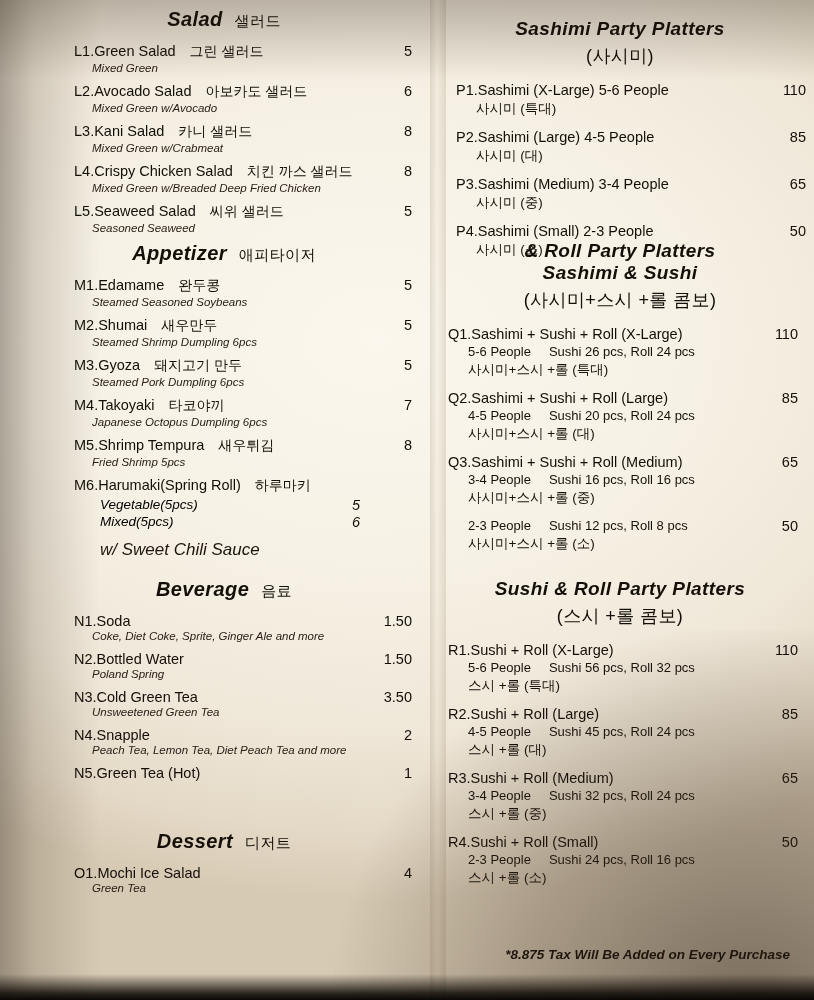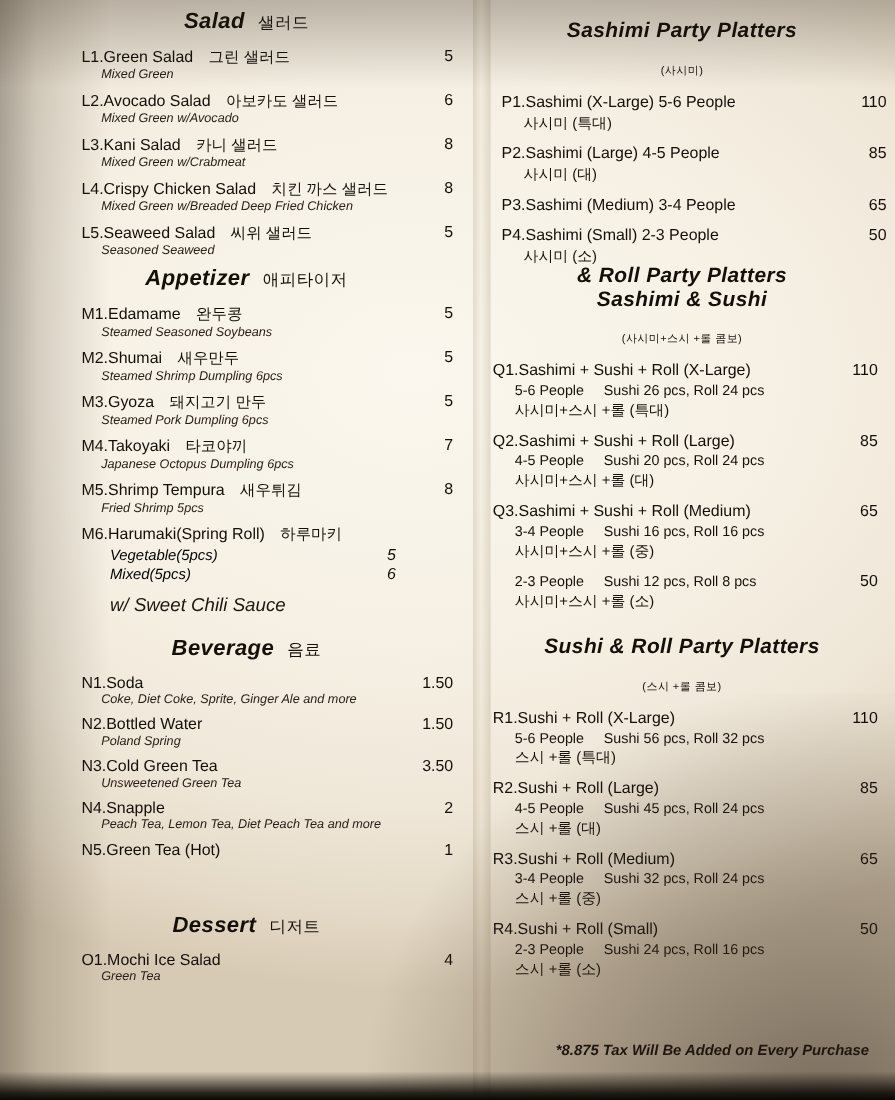--- a/index.html
+++ b/index.html
@@ -51,21 +51,21 @@
   .sec-head{
     text-align:center;
     font-style:italic;
     font-weight:bold;
     color:#140f09;
     letter-spacing:.4px;
   }
   .sec-head .en{font-size:20px;}
   .sec-head .kr{font-style:normal;font-weight:normal;font-size:15px;margin-left:12px;}
   .sec-head-right .en{font-size:19px;}
-  .sec-head-right .kr{display:block;margin:17px 0 0 0;font-size:10px;text-align:center;}
+  .sec-head-right .kr{display:block;margin:4px 0 0 0;font-size:18px;text-align:center;}
 
   .item{
     position:relative;
     margin:0 0 9px 0;
     padding-right:52px;
   }
   .line1{
     font-size:14.5px;color:#130e08;white-space:nowrap;
   }
   .line1 .kr{margin-left:14px;font-size:14px;}
@@ -221,20 +221,21 @@
             <div class="l3">사시미 (특대)</div>
             <div class="rp">110</div>
           </div>
           <div class="ritem">
             <div class="l1">P2.Sashimi (Large) 4-5 People</div>
             <div class="l3">사시미 (대)</div>
             <div class="rp">85</div>
           </div>
           <div class="ritem">
             <div class="l1">P3.Sashimi (Medium) 3-4 People</div>
+            <div class="l3">사시미 (중)</div>
             <div class="rp">65</div>
           </div>
           <div class="ritem">
             <div class="l1">P4.Sashimi (Small) 2-3 People</div>
             <div class="l3">사시미 (소)</div>
             <div class="rp">50</div>
           </div>
         </div>
       </div>
       <div class="sec" style="position: absolute; top: 240px; left: 0px; width: 360px;">

